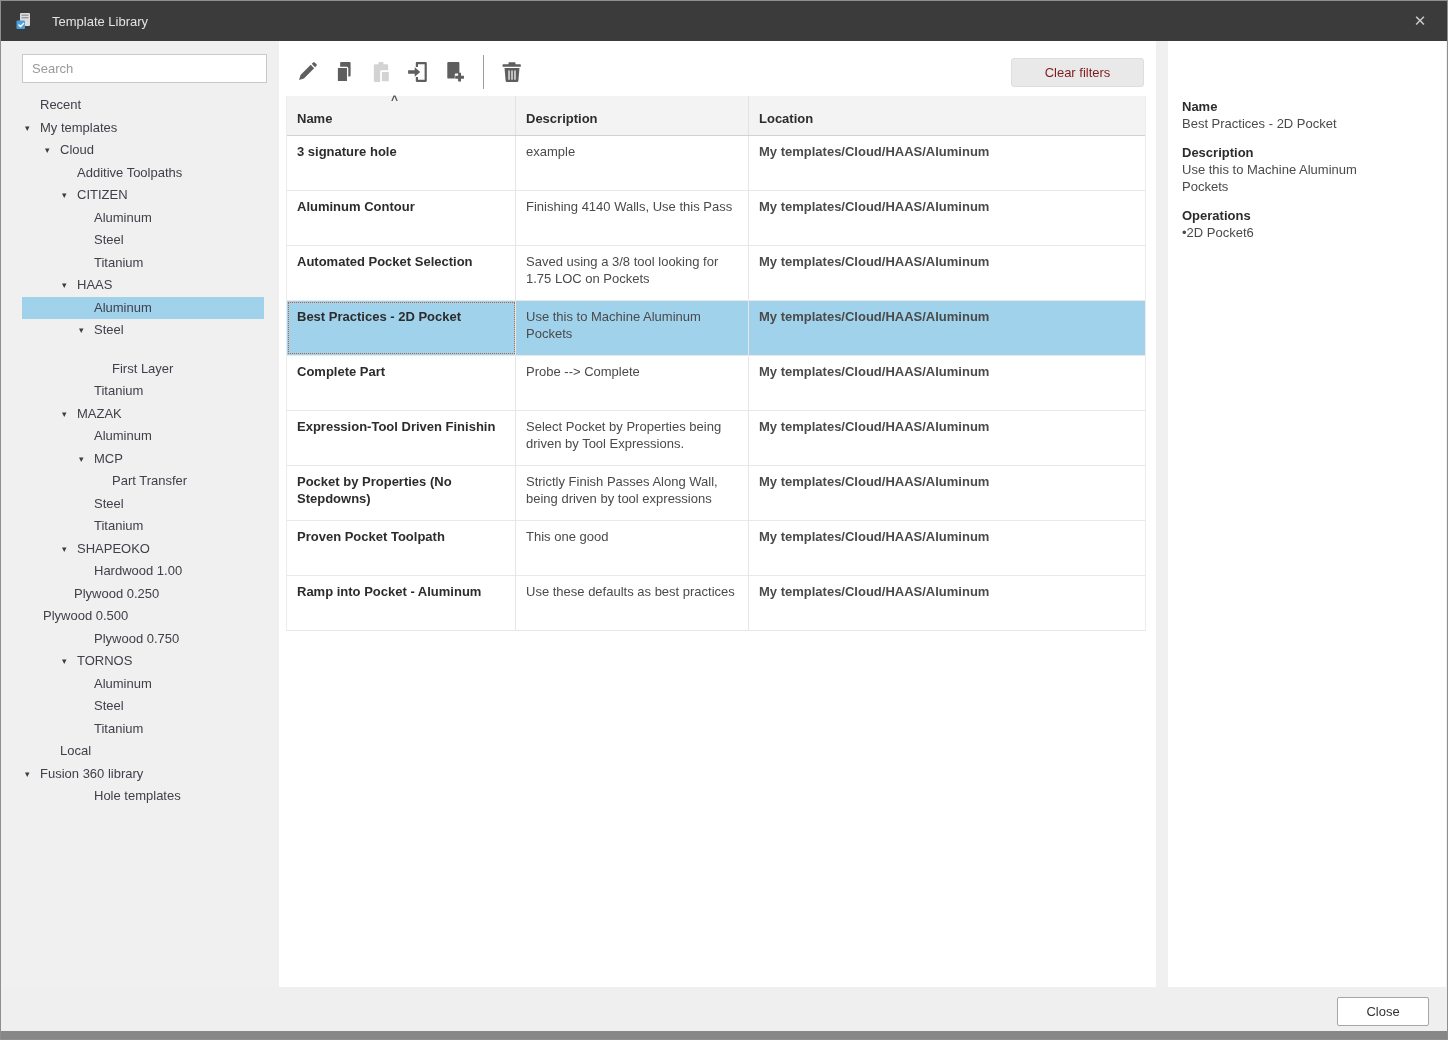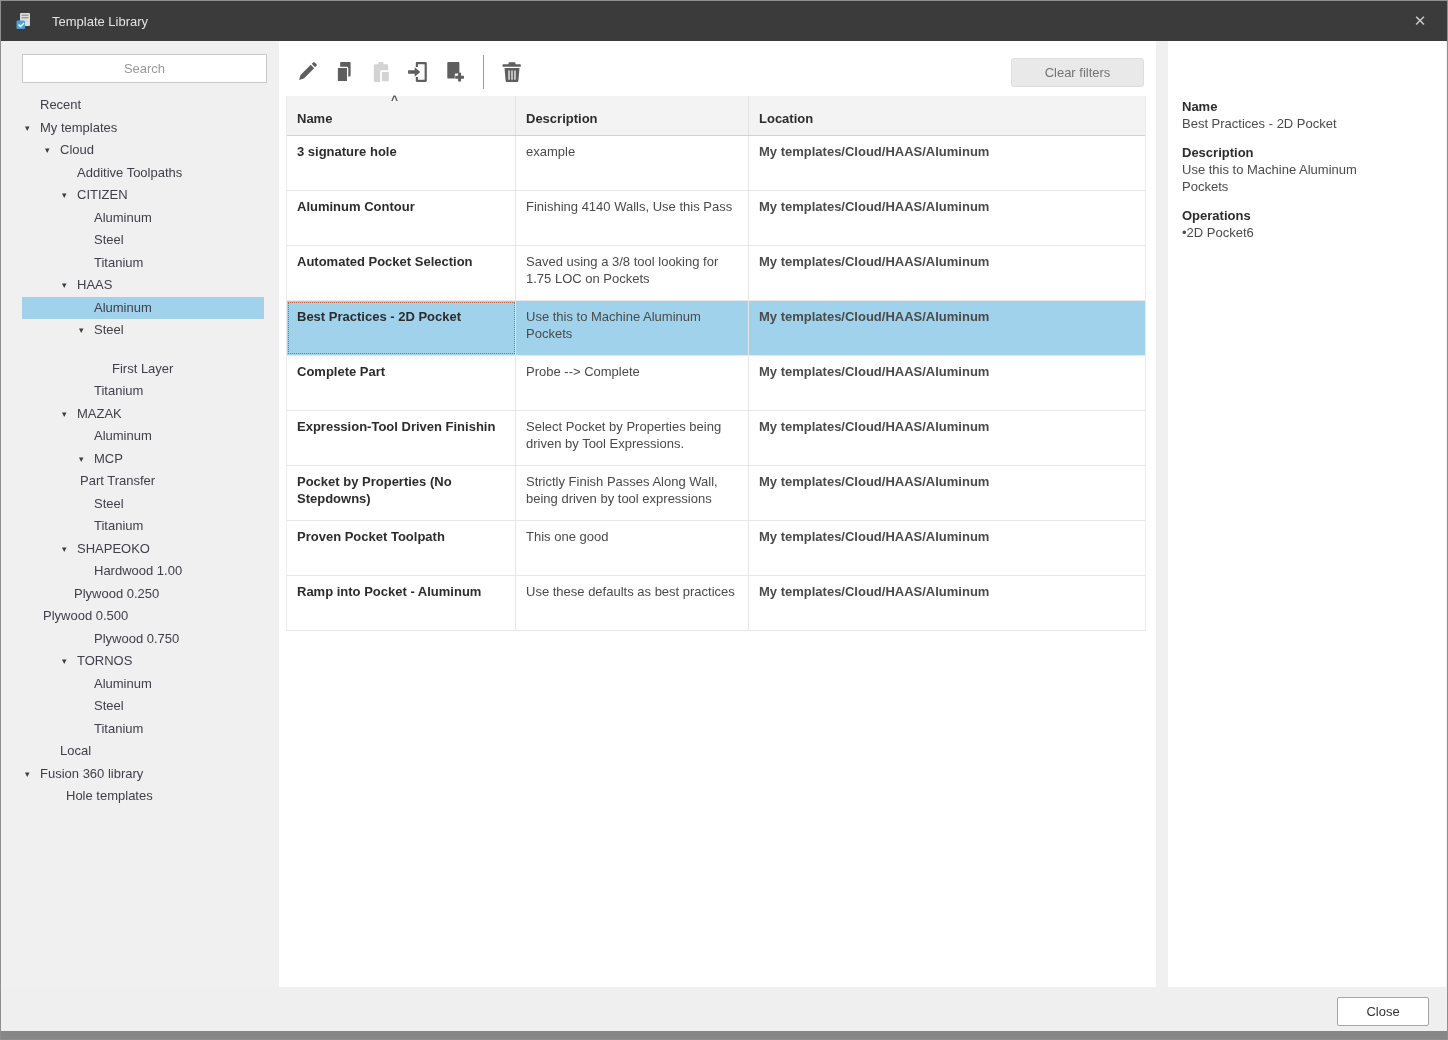--- a/index.html
+++ b/index.html
@@ -8,34 +8,34 @@
     font-family:"Liberation Sans",sans-serif;font-size:13px;color:#3f3f44;}
   
   .titlebar{position:absolute;left:0;top:0;right:0;height:40px;background:#3b3b3b;
     display:flex;align-items:center;padding:0 14px;box-sizing:border-box;}
   .titlebar .title{color:#e3e3e3;margin-left:19px;}
   .titlebar .close{margin-left:auto;color:#c9c9c9;font-size:15px;width:26px;text-align:center;cursor:default;}
   
   .sidebar{position:absolute;left:1px;top:40px;width:277px;bottom:52px;background:#f0f0f0;overflow:hidden;}
   .search{position:absolute;left:20px;top:13px;width:245px;height:29px;border:1px solid #c9c9c9;
     background:#fff;padding:0 9px;box-sizing:border-box;font-family:"Liberation Sans",sans-serif;
-    font-size:13px;color:#3f3f44;outline:none;text-align:center;}
+    font-size:13px;color:#3f3f44;outline:none;}
   .search::placeholder{color:#9a9a9a;}
   .tree{position:absolute;left:0;top:53px;right:0;}
   .tree-item{position:relative;height:22.5px;line-height:22.5px;white-space:nowrap;color:#40404a;cursor:default;}
   .tree-item .arrow{position:absolute;top:0;font-size:9px;color:#3c3c42;}
   .tree-item.sel{background:#a0d2ec;}
   
   .main{position:absolute;left:278px;top:40px;width:877px;bottom:52px;background:#fff;}
   .icons{position:absolute;left:16px;top:14px;display:flex;align-items:center;gap:13px;}
   .tb-icon{width:24px;height:24px;color:#5e5e5e;display:flex;align-items:center;justify-content:center;}
   .tb-icon.disabled{color:#d3d3d3;}
   .tb-sep{width:1px;height:34px;background:#9c9c9c;margin:0 3px;}
   .clear-filters{position:absolute;right:12px;top:17px;width:133px;height:29px;background:#e9e9e9;
-    border:1px solid #dedede;border-radius:3px;color:#737373;font-family:"Liberation Sans",sans-serif;
+    border:1px solid #dedede;border-radius:3px;color:#7f1d1d;font-family:"Liberation Sans",sans-serif;
     font-size:13px;text-align:center;line-height:27px;box-sizing:border-box;}
   .table{position:absolute;left:7px;top:55px;width:860px;border-left:1px solid #ececec;border-right:1px solid #ececec;box-sizing:border-box;}
   .thead{position:relative;display:grid;grid-template-columns:229px 233px 396px;height:40px;
     background:#f3f3f3;border-bottom:1px solid #d2d2d2;box-sizing:border-box;}
   .th{padding:15px 10px 0;font-weight:bold;color:#2d2d2d;border-right:1px solid #e2e2e2;box-sizing:border-box;}
   .th:last-child{border-right:none;}
   .sort-caret{position:absolute;left:104px;top:-3px;font-size:12px;color:#565656;font-weight:bold;}
   .trow{display:grid;grid-template-columns:229px 233px 396px;height:55px;border-bottom:1px solid #e8e8e8;box-sizing:border-box;}
   .td{padding:7px 10px 0;border-right:1px solid #e6e6e6;box-sizing:border-box;overflow:hidden;line-height:17px;color:#4a4a4a;}
   .td:last-child{border-right:none;font-weight:bold;}
@@ -90,35 +90,35 @@
         <div class="tree-item" style="padding-left: 92px;"><span>Steel</span></div>
         <div class="tree-item" style="padding-left: 92px;"><span>Titanium</span></div>
         <div class="tree-item" style="padding-left: 75px;"><span class="arrow" style="left: 60px;">▾</span><span>HAAS</span></div>
         <div class="tree-item sel" style="margin-left: 20px; margin-right: 15px; padding-left: 72px;"><span>Aluminum</span></div>
         <div class="tree-item" style="padding-left: 92px;"><span class="arrow" style="left: 77px;">▾</span><span>Steel</span></div>
         <div class="tree-item" style="padding-left: 110px; margin-top: 16px;"><span>First Layer</span></div>
         <div class="tree-item" style="padding-left: 92px;"><span>Titanium</span></div>
         <div class="tree-item" style="padding-left: 75px;"><span class="arrow" style="left: 60px;">▾</span><span>MAZAK</span></div>
         <div class="tree-item" style="padding-left: 92px;"><span>Aluminum</span></div>
         <div class="tree-item" style="padding-left: 92px;"><span class="arrow" style="left: 77px;">▾</span><span>MCP</span></div>
-        <div class="tree-item" style="padding-left: 78px;"><span>Part Transfer</span></div>
+        <div class="tree-item" style="padding-left: 110px;"><span>Part Transfer</span></div>
         <div class="tree-item" style="padding-left: 92px;"><span>Steel</span></div>
         <div class="tree-item" style="padding-left: 92px;"><span>Titanium</span></div>
         <div class="tree-item" style="padding-left: 75px;"><span class="arrow" style="left: 60px;">▾</span><span>SHAPEOKO</span></div>
         <div class="tree-item" style="padding-left: 92px;"><span>Hardwood 1.00</span></div>
         <div class="tree-item" style="padding-left: 72px;"><span>Plywood 0.250</span></div>
         <div class="tree-item" style="padding-left: 41px;"><span>Plywood 0.500</span></div>
         <div class="tree-item" style="padding-left: 92px;"><span>Plywood 0.750</span></div>
         <div class="tree-item" style="padding-left: 75px;"><span class="arrow" style="left: 60px;">▾</span><span>TORNOS</span></div>
         <div class="tree-item" style="padding-left: 92px;"><span>Aluminum</span></div>
         <div class="tree-item" style="padding-left: 92px;"><span>Steel</span></div>
         <div class="tree-item" style="padding-left: 92px;"><span>Titanium</span></div>
         <div class="tree-item" style="padding-left: 58px;"><span>Local</span></div>
         <div class="tree-item" style="padding-left: 38px;"><span class="arrow" style="left: 23px;">▾</span><span>Fusion 360 library</span></div>
-        <div class="tree-item" style="padding-left: 64px;"><span>Hole templates</span></div>
+        <div class="tree-item" style="padding-left: 92px;"><span>Hole templates</span></div>
       </div>
   </div>
 
   <div class="main">
     <div class="icons">
         <div class="tb-icon">
           <svg viewBox="0 0 20 20" width="22" height="22">
             <path fill="currentColor" d="M2.8 17.2l1.3-4.4 9.3-9.3 3.1 3.1-9.3 9.3-4.4 1.3zM14.3 2.6l1.1-1.1c.5-.5 1.3-.5 1.8 0l1.3 1.3c.5.5.5 1.3 0 1.8l-1.1 1.1-3.1-3.1z"></path>
           </svg>
         </div>

